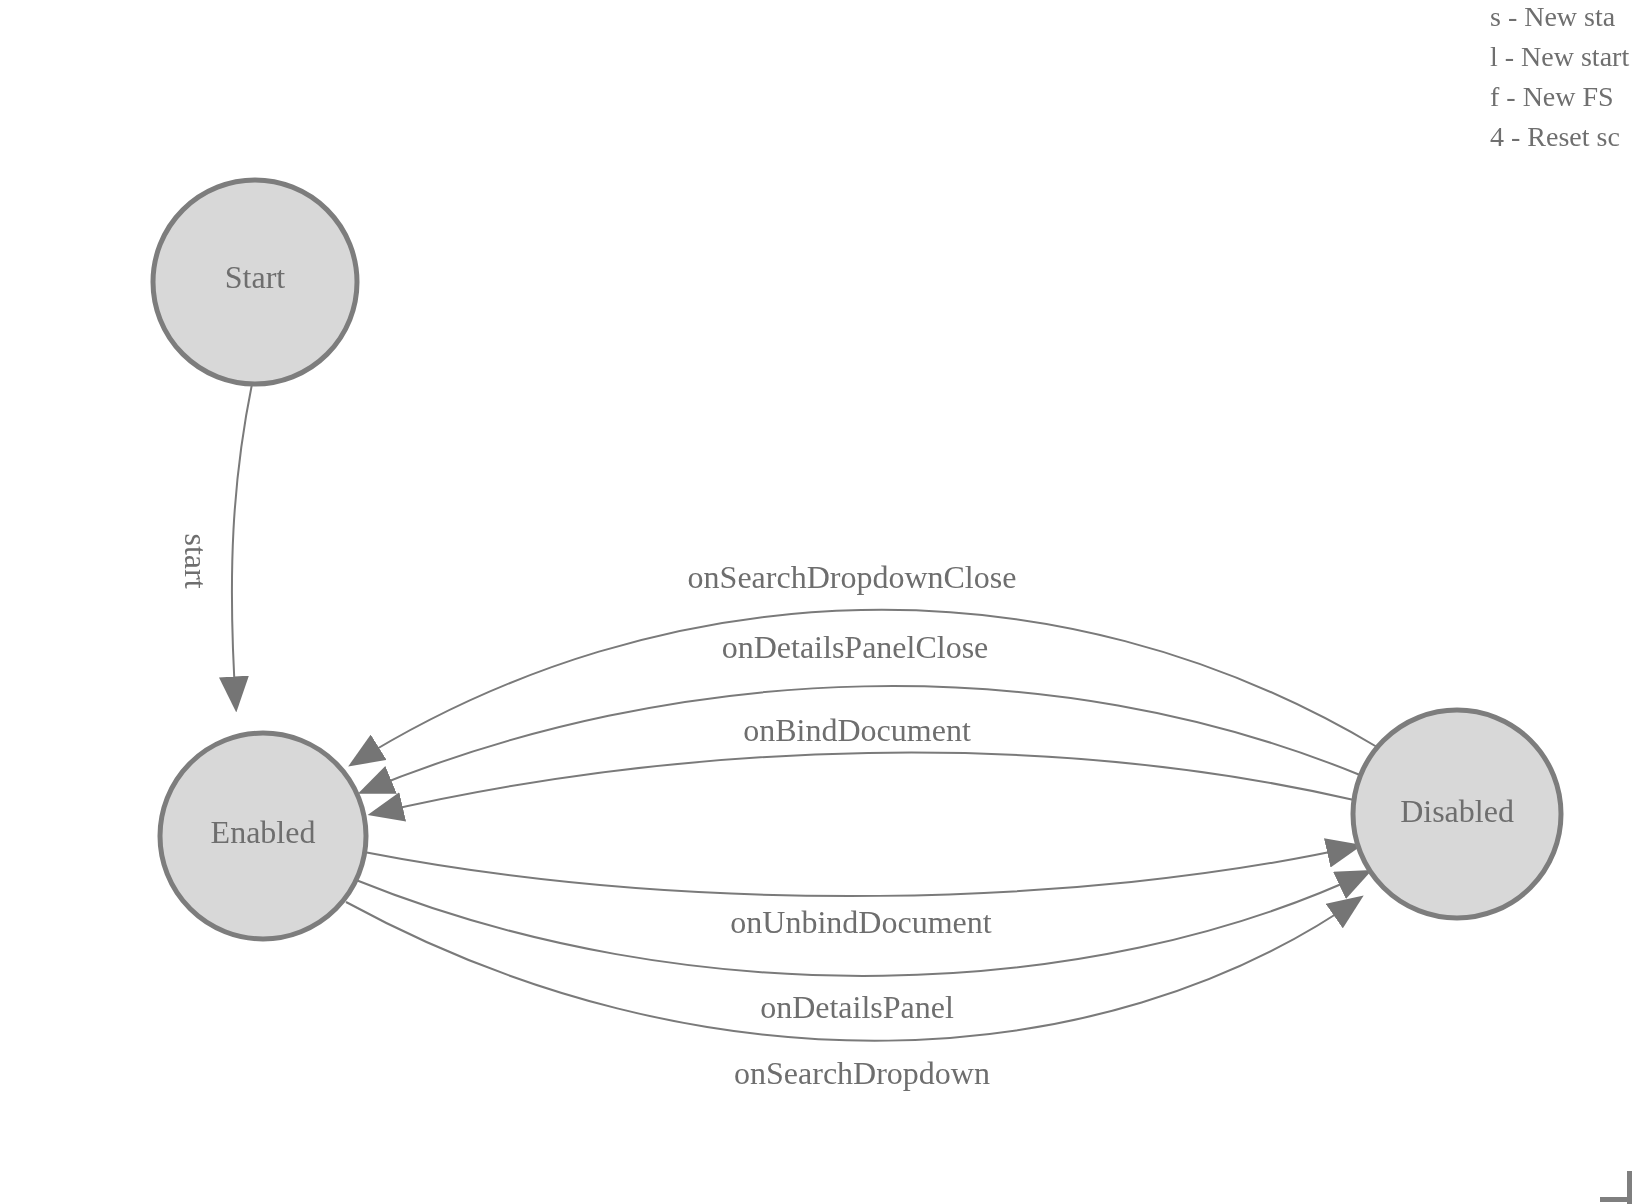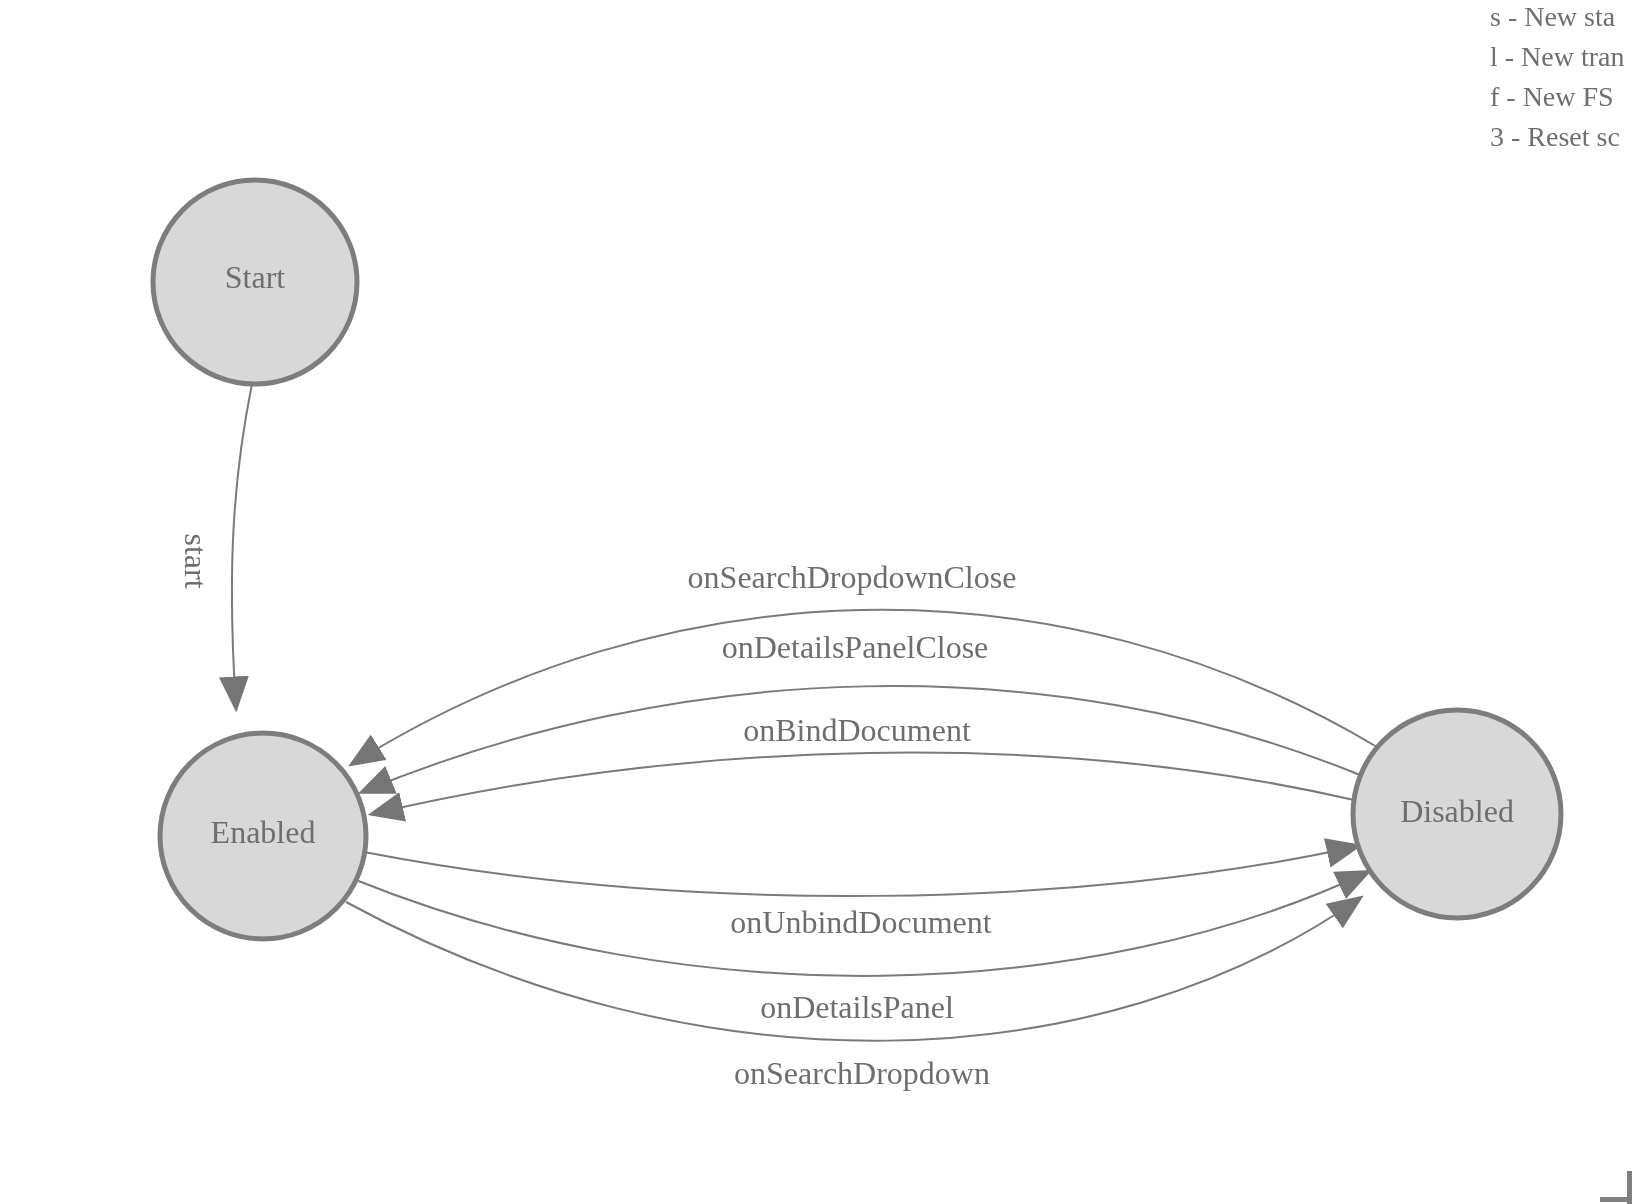--- a/index.html
+++ b/index.html
@@ -113,21 +113,21 @@
     </g>
 
     <g>
       <circle class="state-circle" cx="1457" cy="814" r="104"></circle>
       <text class="state-label" x="1457" y="811">Disabled</text>
     </g>
   </svg>
 
   <div class="legend">
     <div>s - New sta</div>
-    <div>l - New tran</div>
+    <div>l - New start</div>
     <div>f - New FS</div>
-    <div>3 - Reset sc</div>
+    <div>4 - Reset sc</div>
   </div>
 
   <div class="corner-mark-v"></div>
   <div class="corner-mark-h"></div>
 
 </div>
 
 </body></html>

